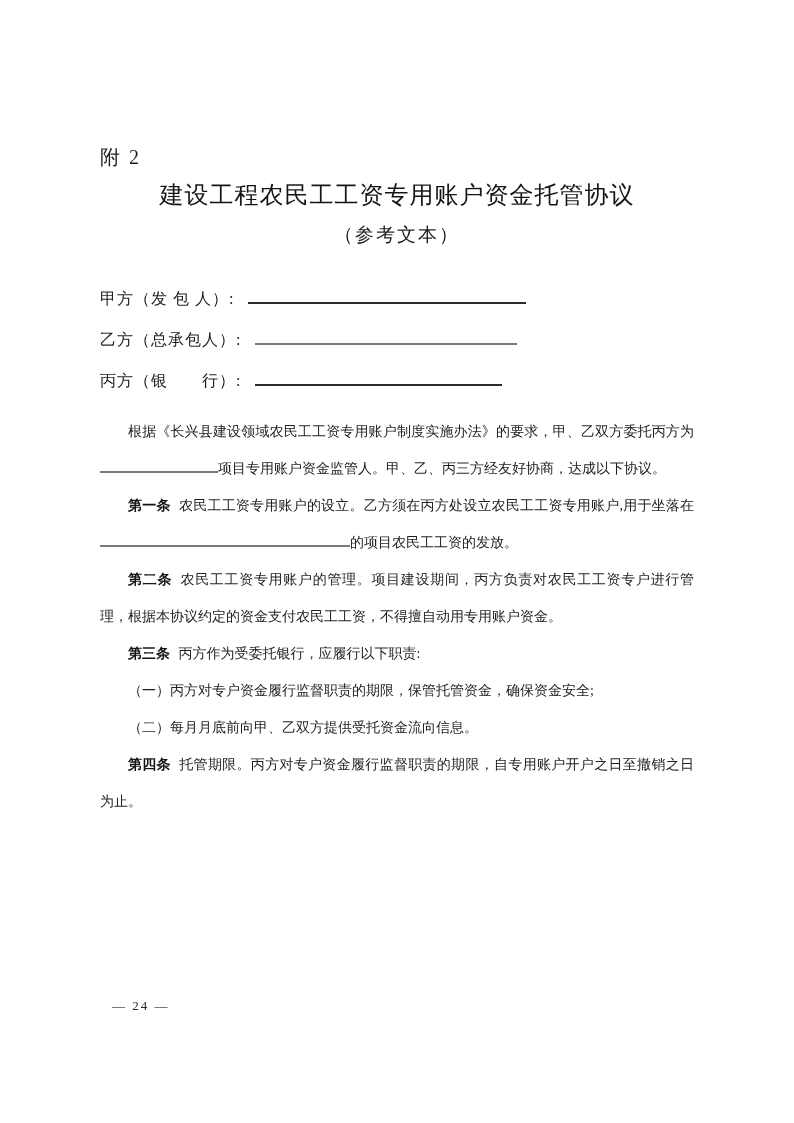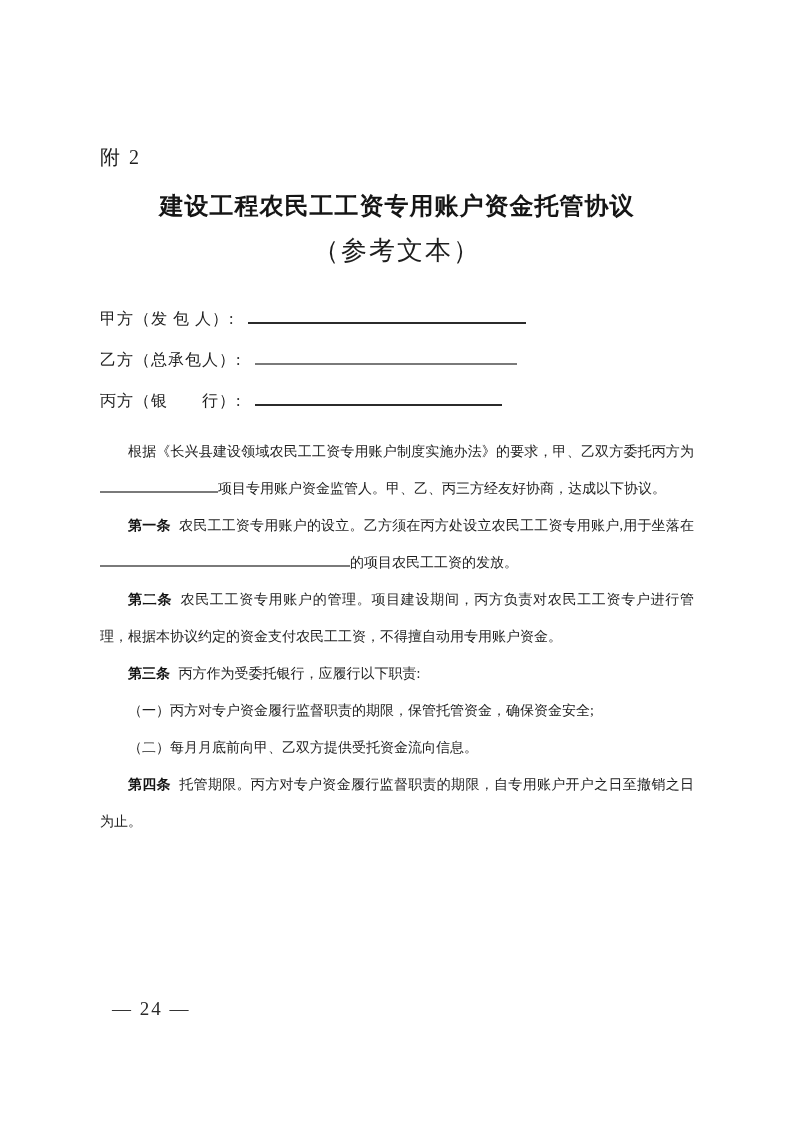--- a/index.html
+++ b/index.html
@@ -14,31 +14,31 @@
     font-family: "Liberation Serif", "DejaVu Serif", serif;
     color: #1e1e1e;
     overflow: hidden;
   }
   .attachment {
     padding-top: 144px;
     font-size: 20px;
     letter-spacing: 2px;
   }
   .title {
-    margin: 19px 0 0 0;
+    margin: 8px 0 0 0;
     font-size: 24px;
-    font-weight: 700;
+    font-weight: 400;
     text-align: center;
     letter-spacing: 1px;
     font-family: "Liberation Sans", "DejaVu Sans", sans-serif;
     color: #151515;
   }
   .subtitle {
     margin-top: 11px;
-    font-size: 26px;
+    font-size: 19px;
     text-align: center;
     letter-spacing: 2px;
   }
   .parties { margin-top: 30px; }
   .party-row {
     height: 41px;
     line-height: 41px;
     font-size: 16px;
     white-space: nowrap;
   }
@@ -58,21 +58,21 @@
     text-align: justify;
     text-justify: inter-ideograph;
   }
   .para { margin: 0; text-indent: 2em; }
   .para .lead { font-weight: 700; margin-right: 0.6em; color: #141414; margin-top: 9px; }
   .para .blank { height: 18px; }
   .footer {
     position: absolute;
     left: 112px;
     top: 998px;
-    font-size: 19px;
+    font-size: 13px;
     letter-spacing: 2px;
     color: #2a2a2a;
   }
 </style>
 </head>
 <body>
 
 <div class="page">
   <div class="attachment">附 2</div>
 

